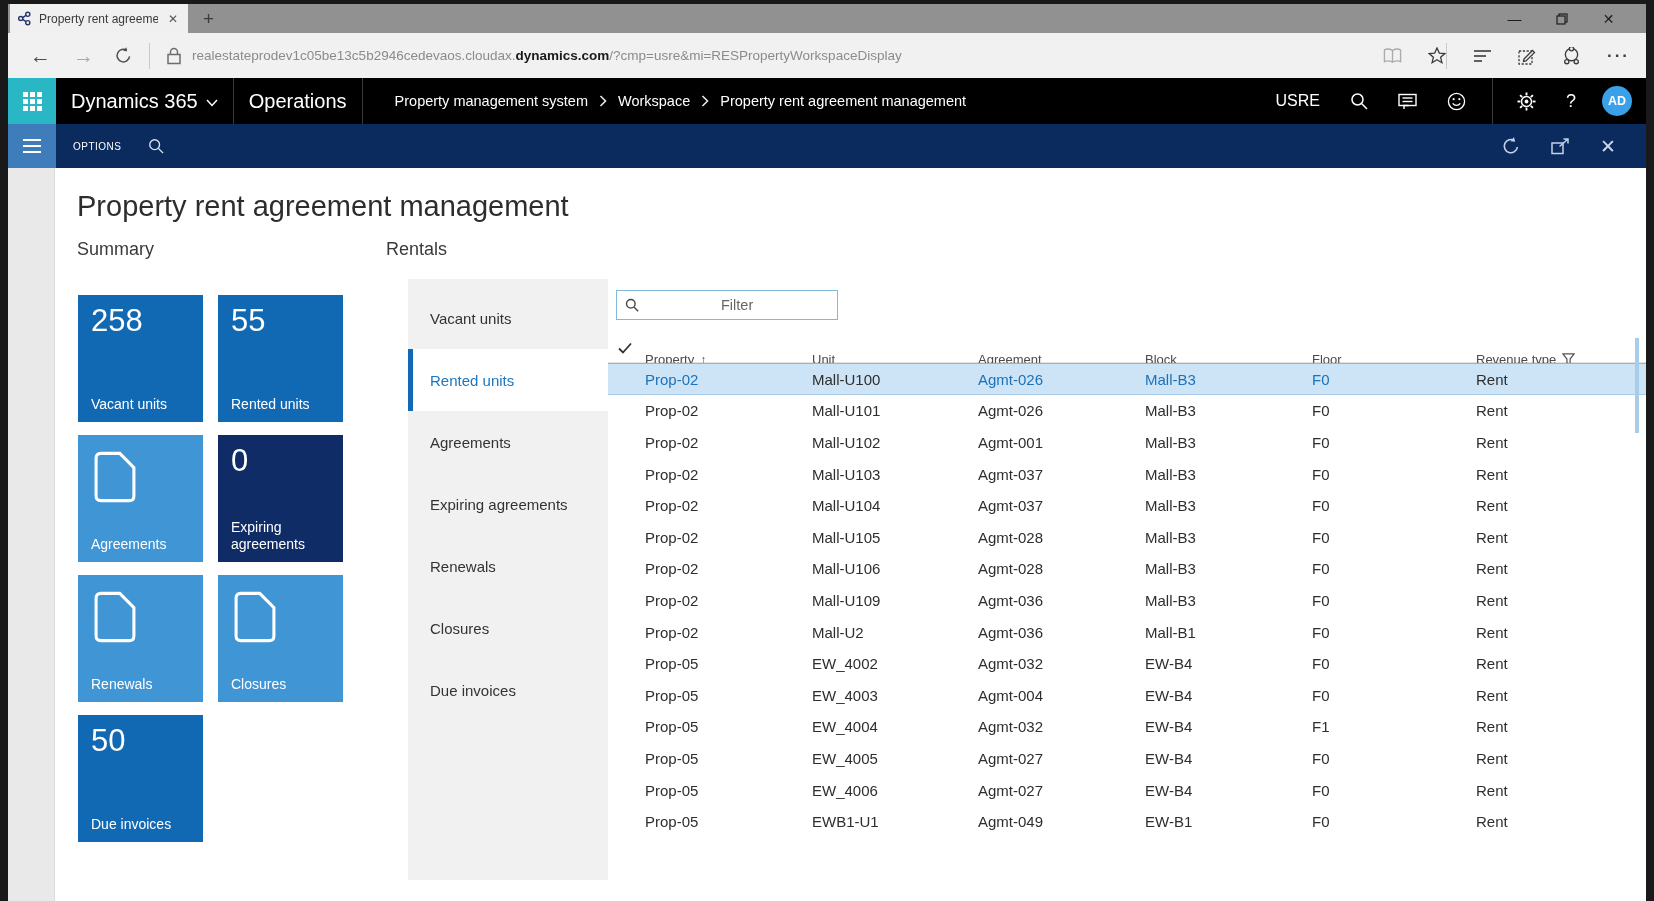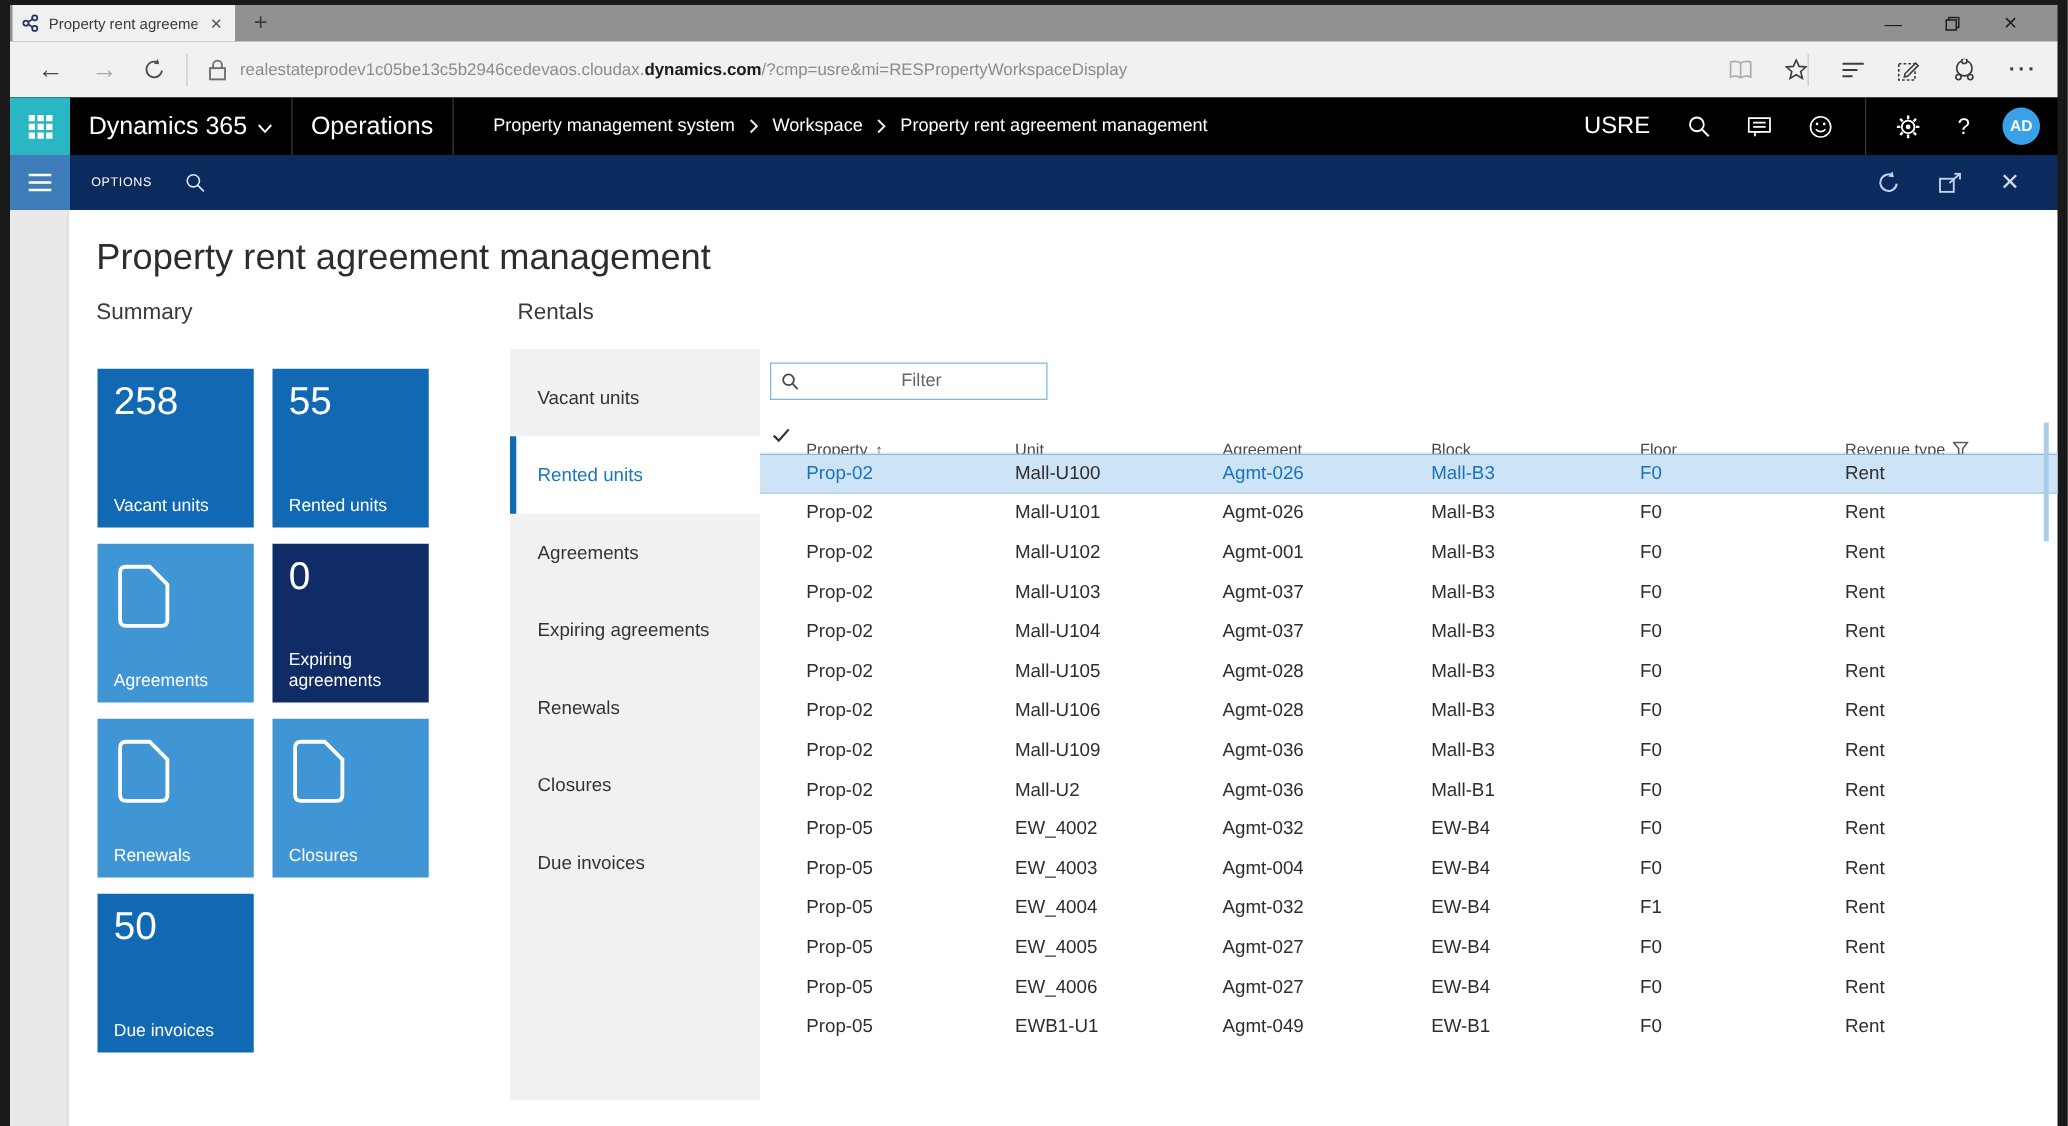--- a/index.html
+++ b/index.html
@@ -36,42 +36,42 @@
   .brand{font-size:20px;font-weight:300;margin-left:15px;cursor:pointer;}
   .chev{margin-left:8px;margin-top:3px;}
   .dsep{width:1px;height:46px;background:#3a3a3a;margin-left:15px;}
   .module{font-size:20px;font-weight:300;margin-left:15px;cursor:pointer;}
   .crumbs{display:flex;align-items:center;margin-left:32px;font-size:14.5px;}
   .crumb{display:flex;align-items:center;cursor:pointer;}
   .crumb .sep{margin:0 11px;}
   .crumb:last-child .sep{display:none;}
   .topright{margin-left:auto;display:flex;align-items:center;}
   .topright .ic{margin-left:30px;cursor:pointer;color:#fff;}
-  .company{font-size:19px;cursor:pointer;}
+  .company{font-size:16px;cursor:pointer;}
   .help{font-size:18px;font-weight:400;}
   .avatar{width:30px;height:30px;border-radius:50%;background:#3aa0e8;color:#fff;font-size:12.5px;font-weight:700;
     display:flex;align-items:center;justify-content:center;margin-left:26px;margin-right:14px;cursor:pointer;}
 
   
   .optbar{position:absolute;left:0;top:124px;width:100%;height:44px;background:#0b2a5e;display:flex;align-items:center;color:#fff;}
   .hamb{width:48px;height:44px;background:#3e7cba;display:flex;flex-direction:column;justify-content:center;align-items:center;gap:4px;cursor:pointer;}
   .hamb i{display:block;width:18px;height:2px;background:#fff;}
   .optlabel{font-size:10px;letter-spacing:.5px;margin-left:17px;cursor:pointer;}
   .optsearch{margin-left:26px;cursor:pointer;color:#dce6f2;}
   .optright{margin-left:auto;display:flex;align-items:center;color:#c3d2e8;}
   .optright>*{margin-right:30px;cursor:pointer;}
   .optx{font-size:19px;color:#cdd9ea;line-height:1;}
 
   
   .content{position:absolute;left:0;top:168px;width:100%;height:733px;background:#fff;}
   .navstrip{position:absolute;left:0;top:0;width:47px;height:100%;background:#e9e9e9;border-right:1px solid #dcdcdc;}
   .pagetitle{position:absolute;left:69px;top:22px;font-size:29px;font-weight:300;color:#2d2d2d;}
   .sechead{position:absolute;top:71px;font-size:18px;font-weight:400;color:#3a3a3a;}
   .sechead.summary{left:69px;}
-  .sechead.rentals{left:406px;}
+  .sechead.rentals{left:378px;}
 
   
   .tiles{position:absolute;left:70px;top:127px;display:grid;grid-template-columns:127px 127px;gap:13px;}
   .tile{width:125px;height:127px;position:relative;color:#fff;cursor:pointer;}
   .tile-count{background:#1269b3;}
   .tile-dark{background:#0f2c66;}
   .tile-icon{background:#4095d5;}
   .tile .num{position:absolute;left:13px;top:8px;font-size:31px;font-weight:300;}
   .tile .doc{position:absolute;left:15px;top:16px;display:none;}
   .tile-icon .doc{display:block;}

